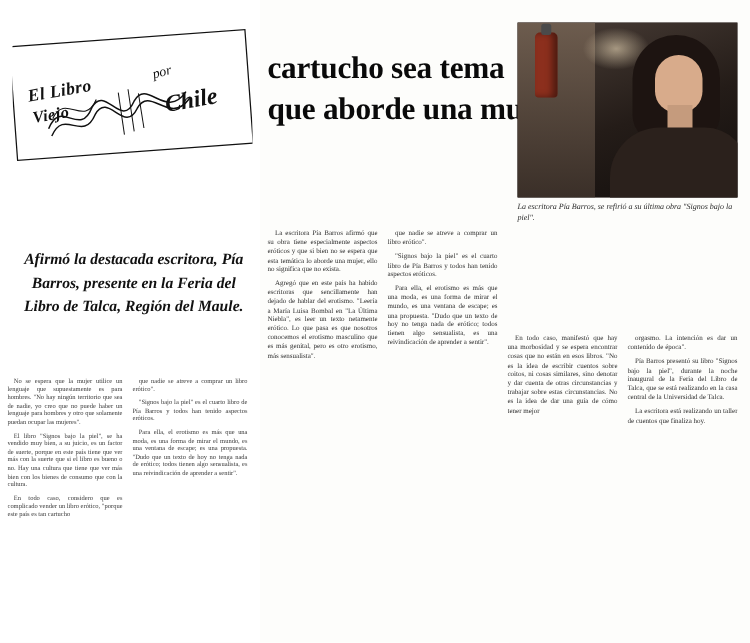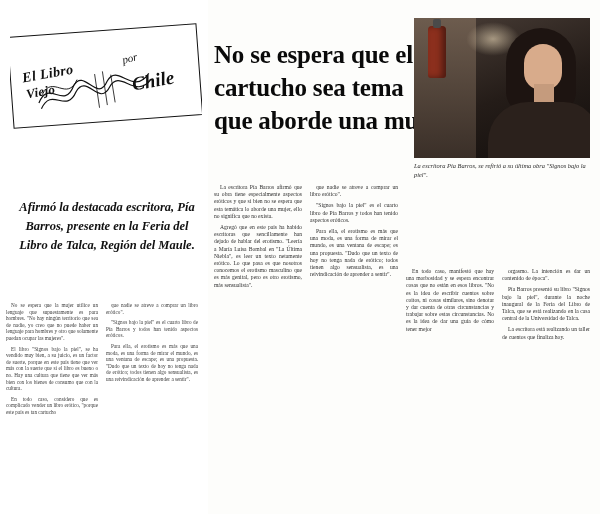--- a/index.html
+++ b/index.html
@@ -304,21 +304,20 @@
       </div>
       <div class="left-col-text">
         <p>que nadie se atreve a comprar un libro erótico".</p>
         <p>"Signos bajo la piel" es el cuarto libro de Pía Barros y todos han tenido aspectos eróticos.</p>
         <p>Para ella, el erotismo es más que una moda, es una forma de mirar el mundo, es una ventana de escape; es una propuesta. "Dudo que un texto de hoy no tenga nada de erótico; todos tienen algo sensualista, es una reivindicación de aprender a sentir".</p>
       </div>
     </div>
   </div>
 
   <div class="headline">
-    <span class="hl-line">No se espera que el</span>
     <span class="hl-line">cartucho  sea tema</span>
     <span class="hl-line">que aborde una mujer</span>
   </div>
 
   <div class="photo">
     <div class="photo-bg-dark"></div>
     <div class="photo-wall"></div>
     <div class="photo-light"></div>
     <div class="photo-extinguisher"></div>
     <div class="photo-person-hair"></div>

